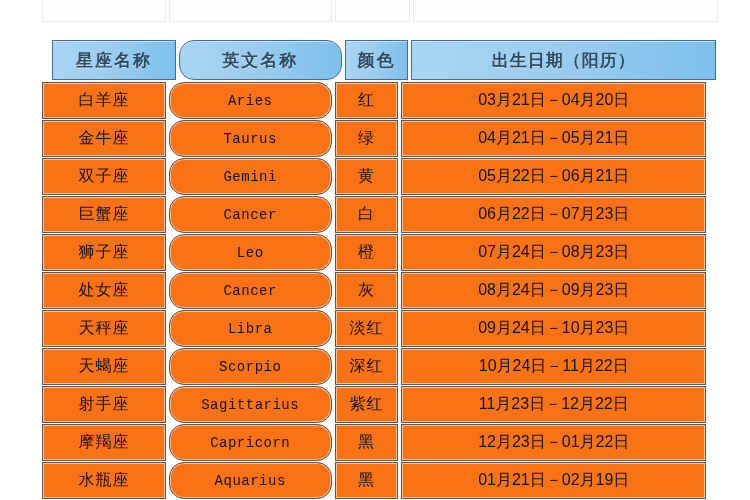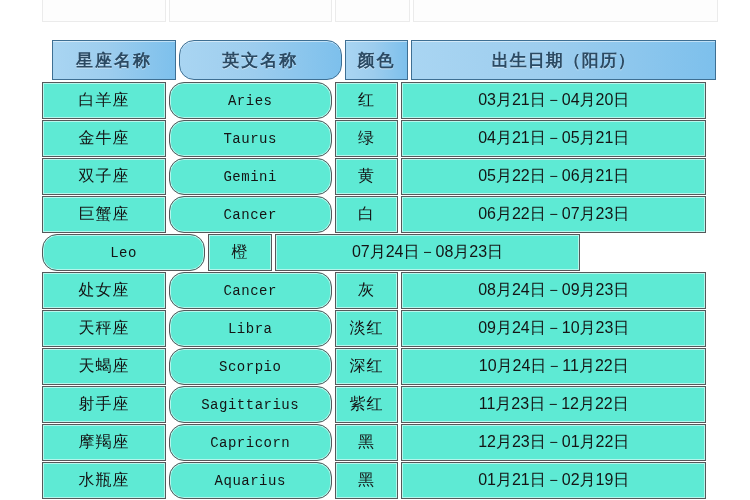--- a/index.html
+++ b/index.html
@@ -62,21 +62,21 @@
     height: 37px;
     margin-bottom: 1px;
   }
 
   .zcell {
     box-sizing: border-box;
     display: flex;
     align-items: center;
     justify-content: center;
     border: 1px solid #55585a;
-    background: #5eead4;
+    background: #f97316;
     color: #141414;
     margin-right: 3px;
     overflow: hidden;
     white-space: nowrap;
     box-shadow: inset 0 0 0 1px rgba(255,255,255,0.55);
   }
 
   .c-name  { width: 124px; font-size: 16px; letter-spacing: 1px; }
   .c-en    { width: 163px; font-family: "Liberation Mono", "DejaVu Sans Mono", monospace; font-size: 14px; letter-spacing: 0.5px; border-radius: 15px; }
   .c-color { width: 64px;  font-size: 16px; letter-spacing: 1px; }
@@ -148,20 +148,21 @@
   </div>
 
   <div class="zrow">
     <div class="zcell c-name">巨蟹座</div>
     <div class="zcell c-en">Cancer</div>
     <div class="zcell c-color">白</div>
     <div class="zcell c-date">06月22日－07月23日</div>
   </div>
 
   <div class="zrow">
+    <div class="zcell c-name">狮子座</div>
     <div class="zcell c-en">Leo</div>
     <div class="zcell c-color">橙</div>
     <div class="zcell c-date">07月24日－08月23日</div>
   </div>
 
   <div class="zrow">
     <div class="zcell c-name">处女座</div>
     <div class="zcell c-en">Cancer</div>
     <div class="zcell c-color">灰</div>
     <div class="zcell c-date">08月24日－09月23日</div>

